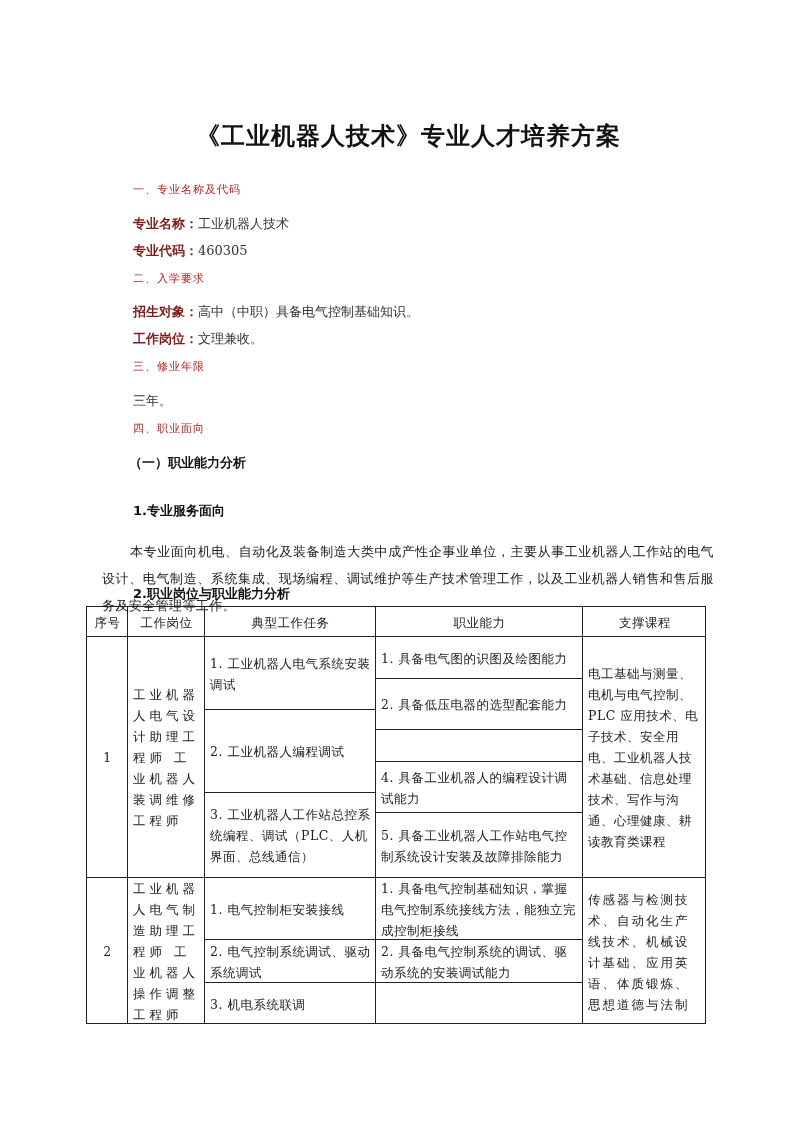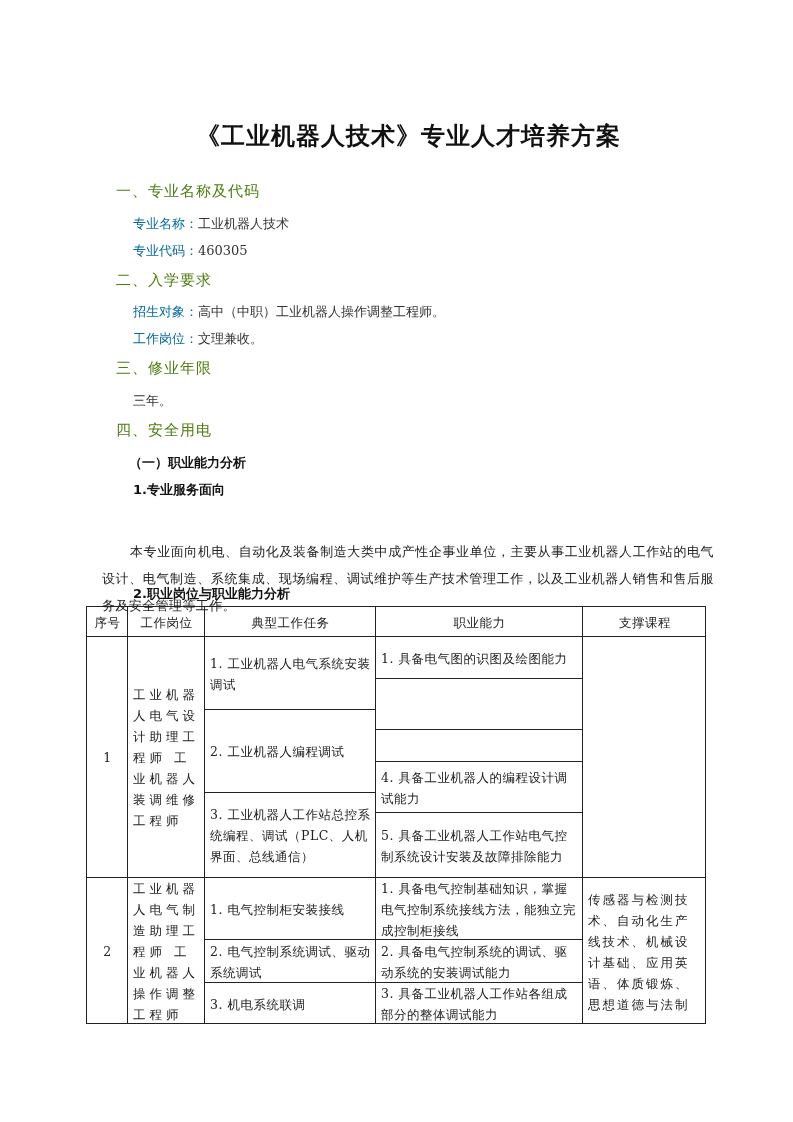--- a/index.html
+++ b/index.html
@@ -1,24 +1,24 @@
 <!DOCTYPE html>
 <html><head>
 <meta charset="utf-8">
 <style>
   html, body { margin: 0; padding: 0; background: #ffffff; }
   body { width: 793px; height: 1122px; position: relative; overflow: hidden;
          font-family: "DejaVu Serif", "Liberation Serif", serif; color: #1a1a1a; }
   .abs { position: absolute; white-space: nowrap; padding-left: 12px; }
   .title { left: 0; width: 793px; top: 120px; text-align: center;
            font-size: 24px; font-weight: bold; letter-spacing: 1px; color: #111; }
-  .h1 { left: 104px; font-family: "DejaVu Sans", "Liberation Sans", sans-serif;
-        font-size: 15px; color: #4d7c0f; letter-spacing: 1px; }
+  .h1 { left: 121px; font-family: "DejaVu Sans", "Liberation Sans", sans-serif;
+        font-size: 11px; color: #b91c1c; letter-spacing: 1px; }
   .line { left: 121px; font-size: 13px; color: #333; }
-  .line b { font-family: "DejaVu Sans", "Liberation Sans", sans-serif; font-weight: normal; color: #0369a1; }
+  .line b { font-family: "DejaVu Sans", "Liberation Sans", sans-serif; font-weight: bold; color: #7f1d1d; }
   .h2 { left: 121px; font-size: 13px; font-weight: bold; color: #111;
         font-family: "DejaVu Sans", "Liberation Sans", sans-serif; }
   .para { left: 90px; width: 612px; font-size: 13px; line-height: 27px; color: #222;
           white-space: normal; text-indent: 28px; text-align: justify; letter-spacing: 0.4px; margin-top: 36px; }
 
   .tbl { position: absolute; left: 86px; top: 606px; width: 620px; height: 418px;
          border: 1px solid #222; box-sizing: border-box; }
   .cell { position: absolute; box-sizing: border-box; font-size: 12.5px; color: #222;
           line-height: 21px; display: flex; align-items: center; padding: 0 5px;
           white-space: normal; letter-spacing: 0.5px; }
@@ -36,60 +36,61 @@
   <div class="abs h1" style="top:182px">一、专业名称及代码</div>
   <div class="abs line" style="top:215px">
     <b>专业名称：</b><span>工业机器人技术</span>
   </div>
   <div class="abs line" style="top:242px">
     <b>专业代码：</b><span>460305</span>
   </div>
 
   <div class="abs h1" style="top:271px">二、入学要求</div>
   <div class="abs line" style="top:303px">
-    <b>招生对象：</b><span>高中（中职）工业机器人操作调整工程师。</span>
+    <b>招生对象：</b><span>高中（中职）具备电气控制基础知识。</span>
   </div>
   <div class="abs line" style="top:330px">
     <b>工作岗位：</b><span>文理兼收。</span>
   </div>
 
   <div class="abs h1" style="top:359px">三、修业年限</div>
   <div class="abs line" style="top:392px">三年。</div>
 
-  <div class="abs h1" style="top:421px">四、安全用电</div>
+  <div class="abs h1" style="top:421px">四、职业面向</div>
   <div class="abs h2" style="top:454px; left:117px">（一）职业能力分析</div>
-  <div class="abs h2" style="top:481px">1.专业服务面向</div>
+  <div class="abs h2" style="top:502px">1.专业服务面向</div>
   <div class="abs para" style="top:502px">本专业面向机电、自动化及装备制造大类中成产性企事业单位，主要从事工业机器人工作站的电气设计、电气制造、系统集成、现场编程、调试维护等生产技术管理工作，以及工业机器人销售和售后服务及安全管理等工作。</div>
   <div class="abs h2" style="top:585px">2.职业岗位与职业能力分析</div>
 
   <div class="tbl">
 
     <div class="cell center" style="left:0;top:0;width:41px;height:30px">序号</div>
     <div class="cell center" style="left:41px;top:0;width:77px;height:30px">工作岗位</div>
     <div class="cell center" style="left:289px;top:0;width:207px;height:30px">职业能力</div>
     <div class="cell center" style="left:118px;top:0;width:171px;height:30px">典型工作任务</div>
     <div class="cell center" style="left:496px;top:0;width:124px;height:30px">支撑课程</div>
 
     <div class="cell center" style="left:0;top:30px;width:41px;height:241px">1</div>
     <div class="cell" style="left:41px;top:30px;width:77px;height:241px;letter-spacing:4px">工业机器人电气设计助理工程师 工业机器人装调维修工程师</div>
     <div class="cell" style="left:118px;top:30px;width:171px;height:73px">1. 工业机器人电气系统安装调试</div>
     <div class="cell" style="left:118px;top:103px;width:171px;height:83px">2. 工业机器人编程调试</div>
     <div class="cell" style="left:118px;top:186px;width:171px;height:85px">3. 工业机器人工作站总控系统编程、调试（PLC、人机界面、总线通信）</div>
     <div class="cell" style="left:289px;top:30px;width:207px;height:42px">1. 具备电气图的识图及绘图能力</div>
+    <div class="cell" style="left:289px;top:72px;width:207px;height:51px">2. 具备低压电器的选型配套能力</div>
     <div class="cell" style="left:289px;top:155px;width:207px;height:51px">4. 具备工业机器人的编程设计调试能力</div>
     <div class="cell" style="left:289px;top:206px;width:207px;height:65px">5. 具备工业机器人工作站电气控制系统设计安装及故障排除能力</div>
+    <div class="cell" style="left:496px;top:30px;width:124px;height:241px">电工基础与测量、电机与电气控制、PLC 应用技术、电子技术、安全用电、工业机器人技术基础、信息处理技术、写作与沟通、心理健康、耕读教育类课程</div>
 
     <div class="cell center" style="left:0;top:271px;width:41px;height:147px">2</div>
     <div class="cell" style="left:41px;top:271px;width:77px;height:147px;letter-spacing:4px">工业机器人电气制造助理工程师 工业机器人操作调整工程师</div>
     <div class="cell" style="left:118px;top:271px;width:171px;height:62px">1. 电气控制柜安装接线</div>
     <div class="cell" style="left:118px;top:333px;width:171px;height:43px">2. 电气控制系统调试、驱动系统调试</div>
     <div class="cell" style="left:118px;top:376px;width:171px;height:42px">3. 机电系统联调</div>
     <div class="cell" style="left:289px;top:271px;width:207px;height:62px">1. 具备电气控制基础知识，掌握电气控制系统接线方法，能独立完成控制柜接线</div>
     <div class="cell" style="left:289px;top:333px;width:207px;height:43px">2. 具备电气控制系统的调试、驱动系统的安装调试能力</div>
-    <div class="cell" style="left:289px;top:376px;width:207px;height:42px">3. 具备工业机器人工作站各组成部分的整体调试能力</div>
     <div class="cell" style="left:496px;top:271px;width:124px;height:147px;letter-spacing:2px">传感器与检测技术、自动化生产线技术、机械设计基础、应用英语、体质锻炼、思想道德与法制</div>
 
     <div class="vl" style="left:40px;top:0;height:416px"></div>
     <div class="vl" style="left:117px;top:0;height:416px"></div>
     <div class="vl" style="left:288px;top:0;height:416px"></div>
     <div class="vl" style="left:495px;top:0;height:416px"></div>
     <div class="hl" style="left:0;top:29px;width:618px"></div>
     <div class="hl" style="left:0;top:270px;width:618px"></div>
 
     <div class="hl" style="left:117px;top:102px;width:172px"></div>

